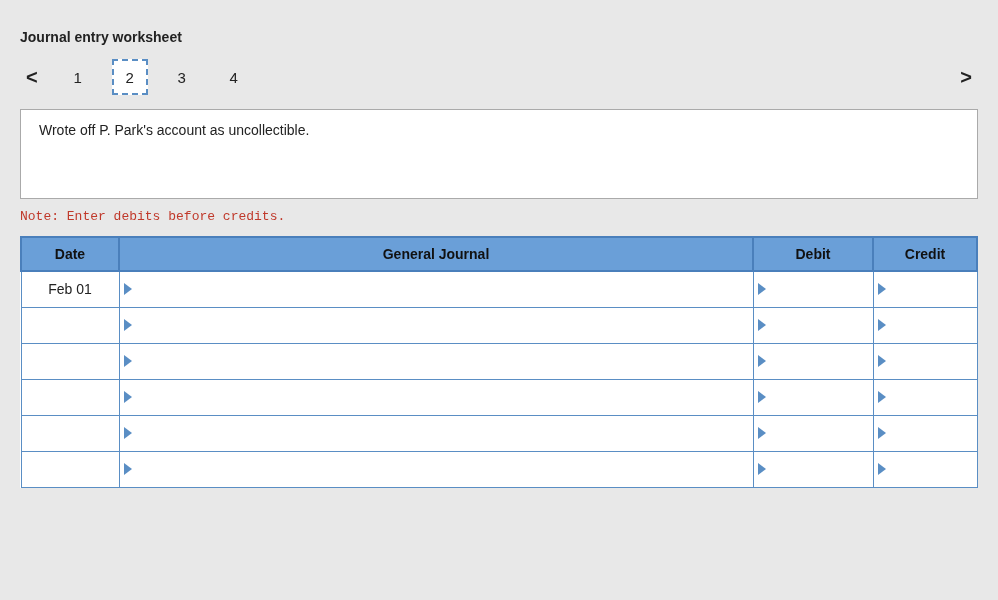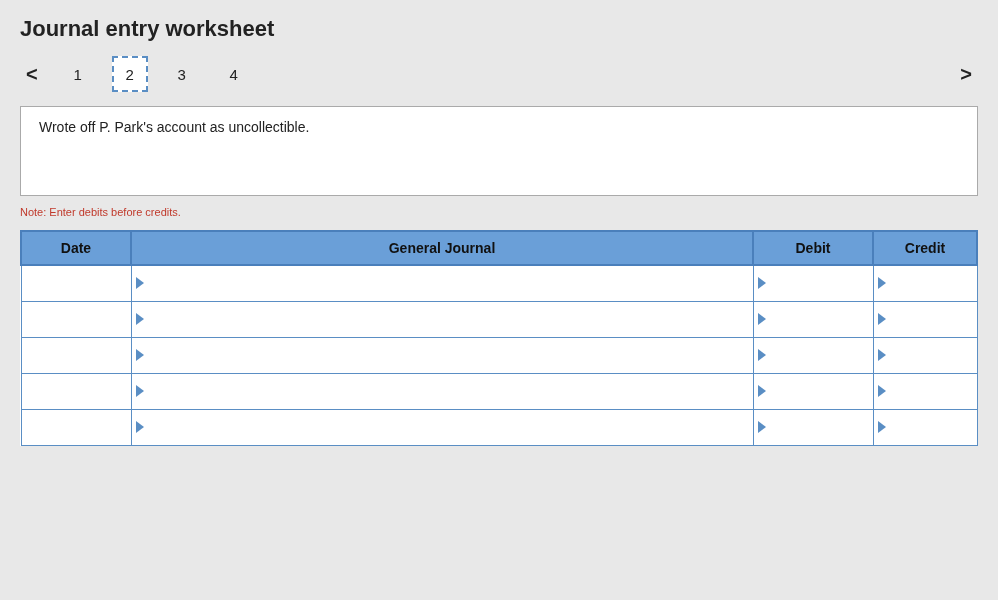--- a/index.html
+++ b/index.html
@@ -6,23 +6,24 @@
     body {
       background: #e8e8e8;
       font-family: Arial, sans-serif;
       font-size: 14px;
       color: #222;
       padding: 16px 20px;
       width: 998px;
       min-height: 600px;
     }
     h1 {
-      font-size: 22px;
+      font-size: 14px;
       font-weight: bold;
       margin-bottom: 14px;
+      margin-top: 13px;
     }
     .nav-row {
       display: flex;
       align-items: center;
       gap: 16px;
       margin-bottom: 14px;
     }
     .nav-arrow {
       font-size: 20px;
       font-weight: bold;
@@ -47,40 +48,40 @@
       background: #fff;
       border: 1px solid #aaa;
       padding: 12px 18px;
       margin-bottom: 10px;
       min-height: 90px;
       font-size: 14px;
       color: #222;
     }
     .note {
       color: #c0392b;
-      font-size: 11px;
+      font-size: 13px;
       margin-bottom: 12px;
-      font-family: Liberation Sans, sans-serif;
+      font-family: Liberation Mono, monospace;
     }
     table {
       width: 100%;
       border-collapse: collapse;
       background: #fff;
     }
     thead tr th {
       background: #6a9fd8;
       color: #111;
       font-weight: bold;
       border: 2px solid #4a7fbb;
       padding: 8px 10px;
       text-align: center;
       font-size: 14px;
     }
     thead tr th:first-child {
-      width: 110px;
+      width: 98px;
     }
     thead tr th:nth-child(2) {
       width: auto;
       margin-left: 19px;
     }
     thead tr th:nth-child(3) {
       width: 120px;
     }
     thead tr th:nth-child(4) {
       width: 104px;
@@ -144,20 +145,32 @@
   <thead>
     <tr>
       <th>Date</th>
       <th>General Journal</th>
       <th>Debit</th>
       <th>Credit</th>
     </tr>
   </thead>
   <tbody>
     <tr>
+      <td>Feb 01</td>
+      <td class="with-arrow">
+          <span class="cell-arrow"></span>
+        </td>
+      <td class="with-arrow">
+          <span class="cell-arrow"></span>
+        </td>
+      <td class="with-arrow">
+          <span class="cell-arrow"></span>
+        </td>
+    </tr>
+    <tr>
       <td></td>
       <td class="with-arrow">
           <span class="cell-arrow"></span>
         </td>
       <td class="with-arrow">
           <span class="cell-arrow"></span>
         </td>
       <td class="with-arrow">
           <span class="cell-arrow"></span>
         </td>

